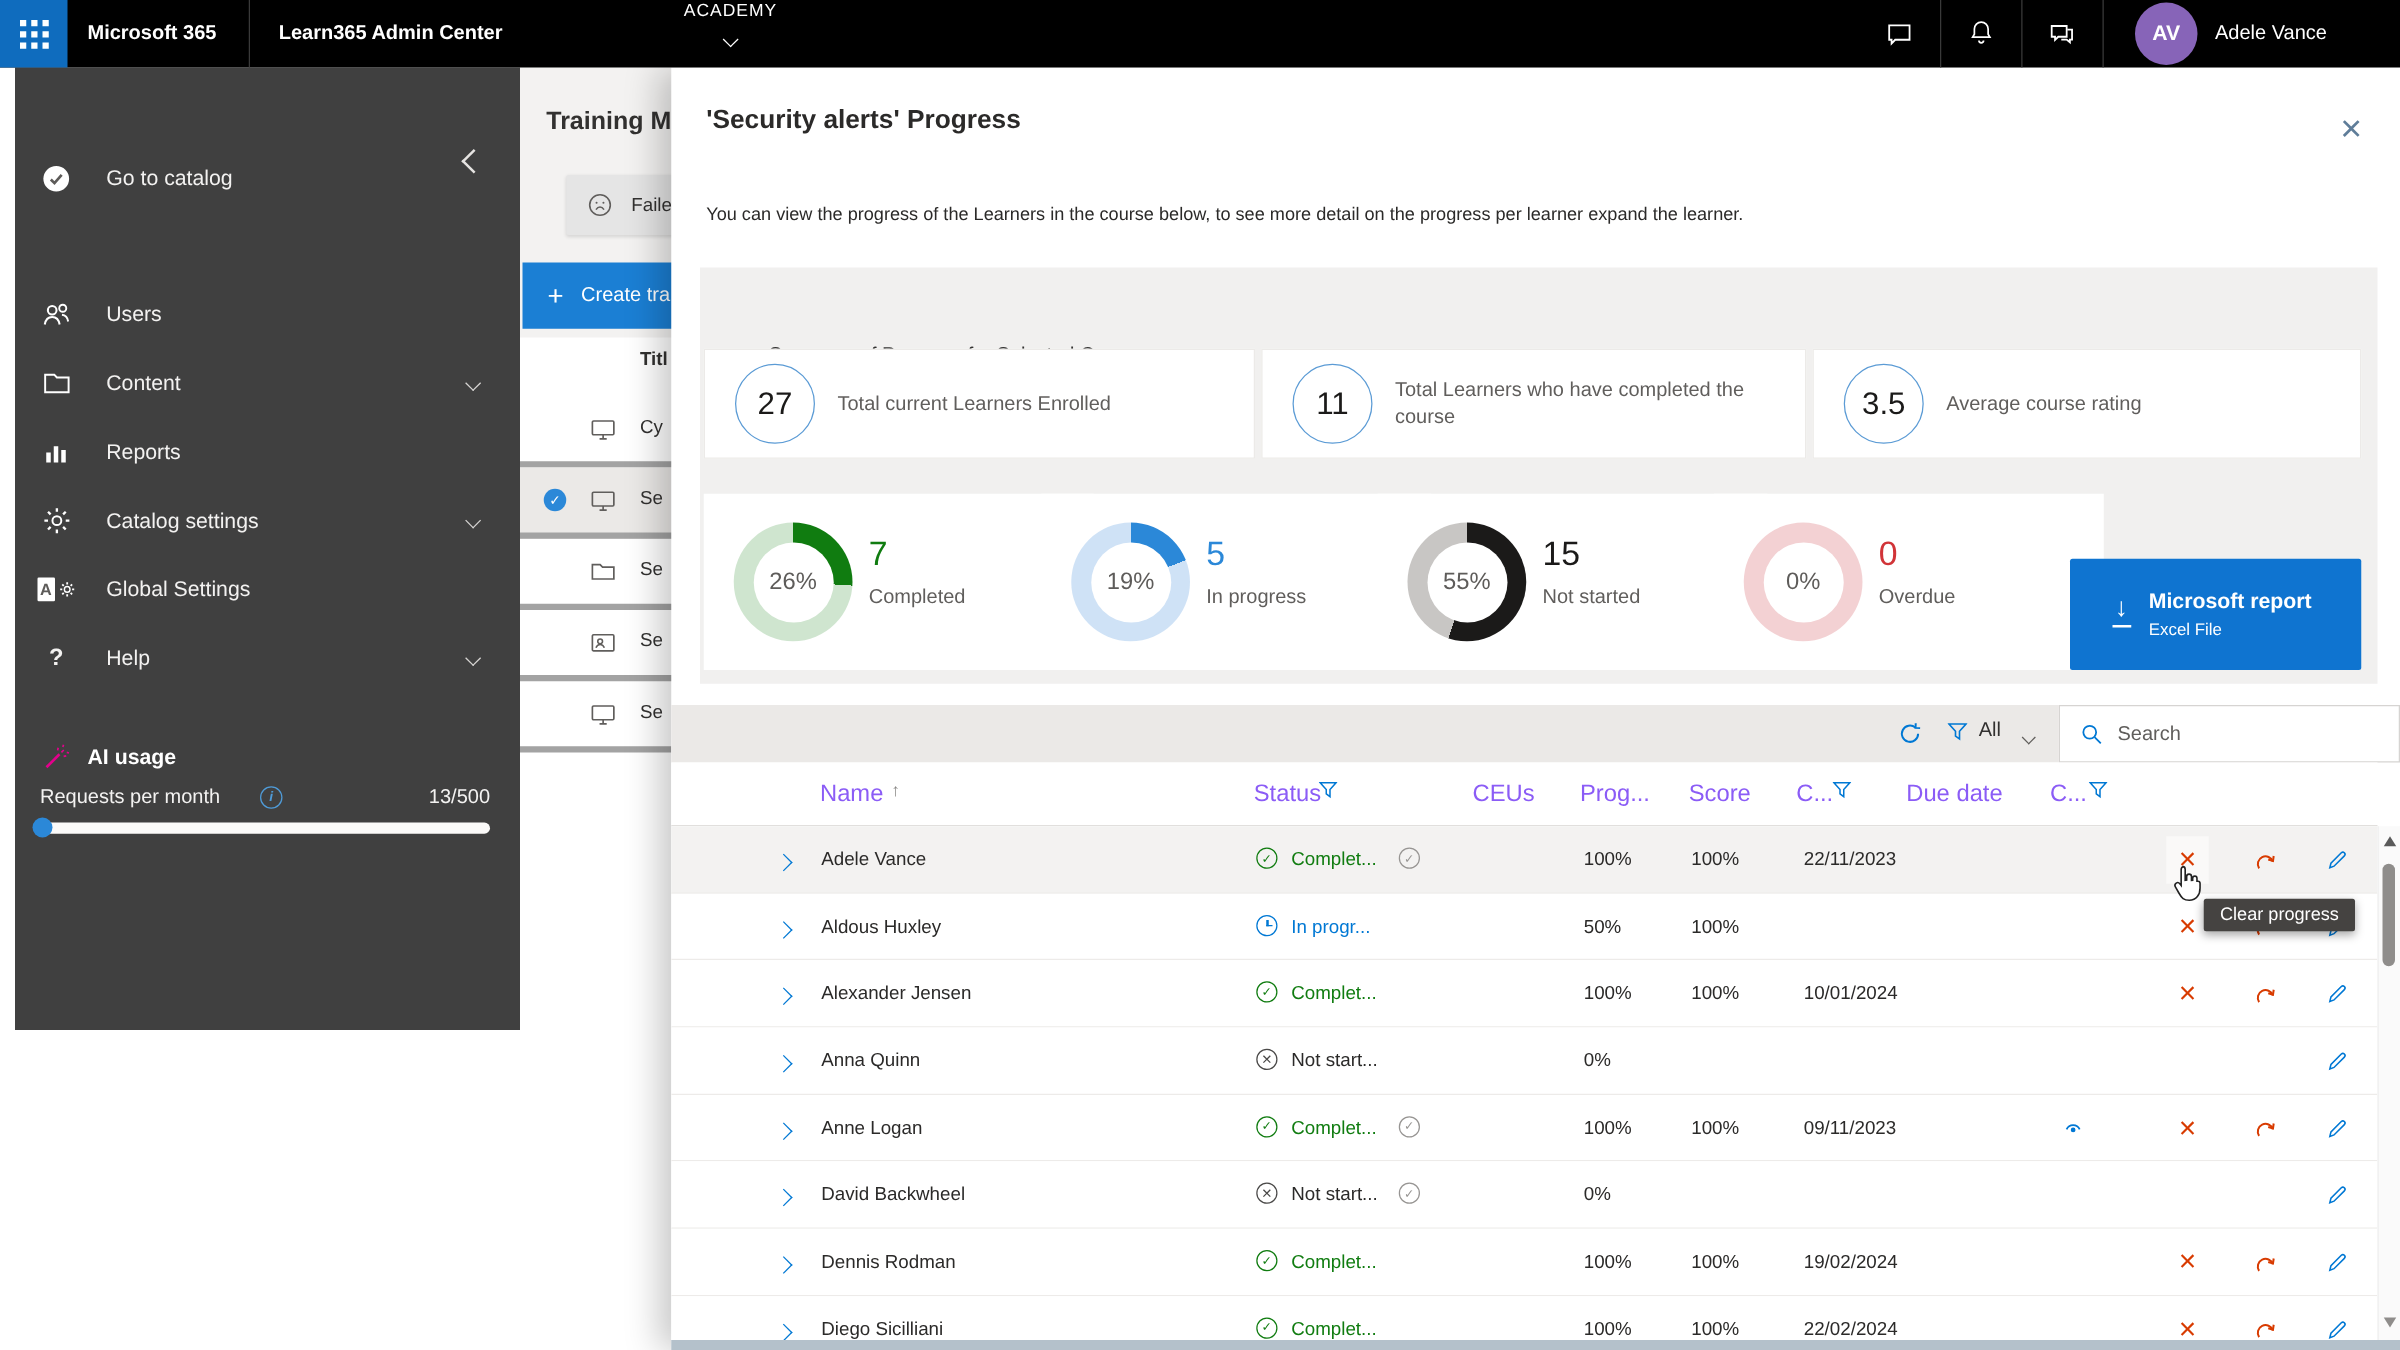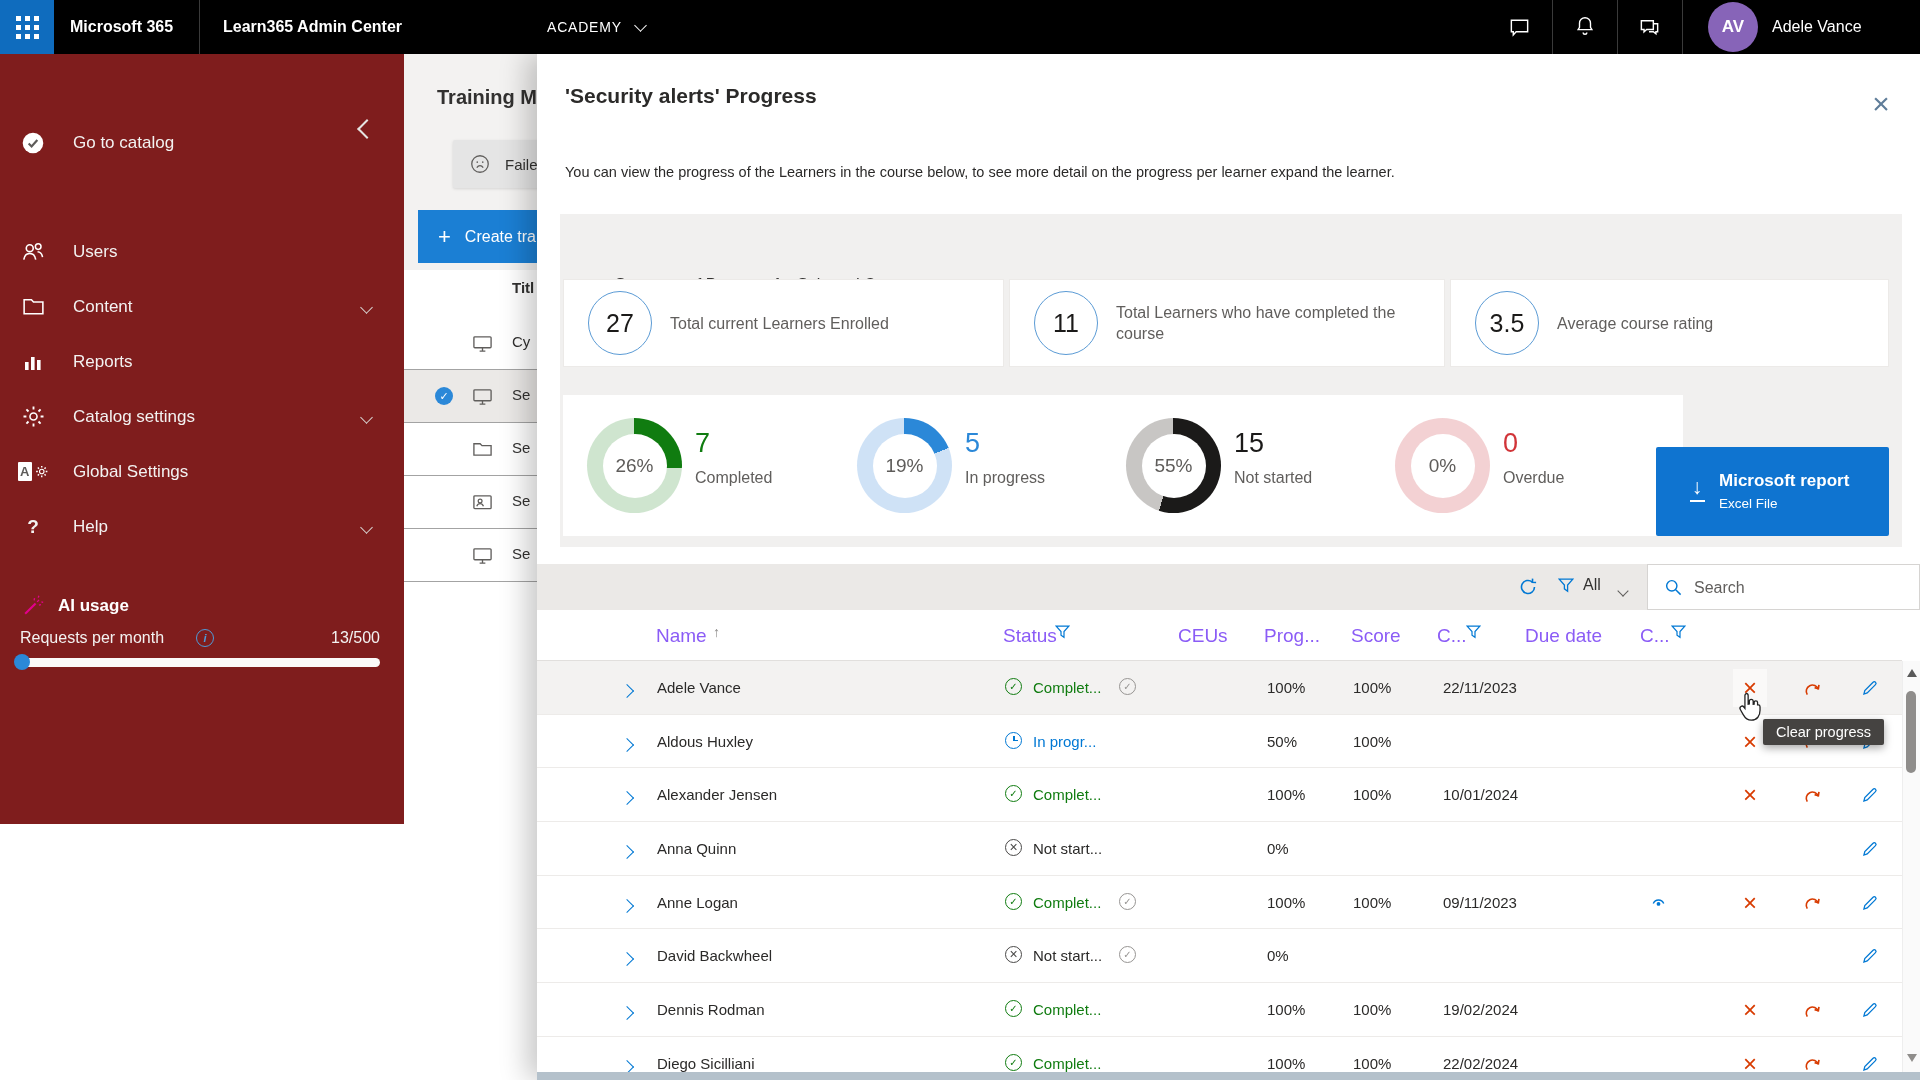--- a/index.html
+++ b/index.html
@@ -11,38 +11,38 @@
   .topbar{position:absolute;left:0;top:0;width:1920px;height:54px;background:#000;z-index:30;color:#fff;}
   .waffle{position:absolute;left:0;top:0;width:54px;height:54px;background:#0f6cbe;
     display:flex;align-items:center;justify-content:center;}
   .waffle-grid{display:grid;grid-template-columns:repeat(3,5px);grid-template-rows:repeat(3,5px);gap:4px;}
   .waffle-grid span{background:#fff;width:5px;height:5px;}
   .tb-product{position:absolute;left:70px;top:0;height:54px;display:flex;align-items:center;
     font-size:16px;font-weight:700;}
   .tb-app{position:absolute;left:223px;top:0;height:54px;display:flex;align-items:center;
     font-size:16px;font-weight:700;}
   .tb-tenant{position:absolute;left:547px;top:0;height:54px;display:flex;align-items:center;gap:14px;
-    font-size:14px;font-weight:400;letter-spacing:.8px;}
+    font-size:14px;font-weight:400;letter-spacing:.8px;flex-direction:column;}
   .tb-divider{position:absolute;top:0;width:1px;height:54px;background:#3a3a3a;}
   .tbd1{left:199px}.tbd2{left:1552px}.tbd3{left:1617px}.tbd4{left:1682px}
   .tb-icon{position:absolute;top:16px;width:24px;height:24px;}
   .tbi-chat{left:1508px}.tbi-bell{left:1574px;top:15px}.tbi-feedback{left:1638px}
   .avatar{position:absolute;left:1708px;top:2px;width:50px;height:50px;border-radius:50%;
     background:#8764b8;display:flex;align-items:center;justify-content:center;
     font-size:17px;font-weight:700;color:#fff;}
   .tb-user{position:absolute;left:1772px;top:0;height:54px;display:flex;align-items:center;font-size:16px;}
 
   
   .chv{display:inline-block;width:8px;height:8px;border-right:1.6px solid currentColor;border-bottom:1.6px solid currentColor;}
   .chv.down{transform:rotate(45deg);}
   .chv.right{transform:rotate(-45deg);}
   .chv.left{transform:rotate(135deg);}
 
   
-  .sidebar{position:absolute;left:0;top:54px;width:404px;height:770px;background:#7f1d1d;z-index:20;}
+  .sidebar{position:absolute;left:12px;top:54px;width:404px;height:770px;background:#404040;z-index:20;}
   .collapse{position:absolute;left:360px;top:68px;color:#e6e4e2;width:24px;height:24px;}
   .collapse .chv{width:12px;height:12px;border-width:2px;}
   .sitem{position:absolute;left:0;width:404px;height:55px;display:flex;align-items:center;color:#f3f2f1;}
   .sitem.selected{background:#868482;}
   .s-icon{position:absolute;left:18px;width:30px;display:flex;justify-content:center;}
   .s-label{position:absolute;left:73px;font-size:17px;}
   .s-chv{position:absolute;left:362px;color:#d8d6d4;}
   .gs-box{display:inline-flex;width:15px;height:19px;background:#fff;color:#5d5b59;
     font-size:13px;font-weight:700;align-items:center;justify-content:center;border-radius:1px;}
   .help-q{font-size:19px;font-weight:600;color:#f3f2f1;}
@@ -63,21 +63,21 @@
   .bg-card{position:absolute;left:14px;top:86px;width:150px;height:48px;background:#e5e5e5;border-radius:2px;
     box-shadow:0 1px 3px rgba(0,0,0,.12);display:flex;align-items:center;white-space:nowrap;margin-left:35px;}
   .bg-card .sad{margin-left:16px;}
   .bg-card .bg-card-label{margin-left:14px;font-size:15px;color:#323130;}
   .bg-create{position:absolute;left:14px;top:156px;width:160px;height:53px;background:#1b7fd4;color:#fff;
     display:flex;align-items:center;white-space:nowrap;}
   .bg-create .plus{margin-left:20px;font-size:22px;font-weight:300;}
   .bg-create .bg-create-label{margin-left:14px;font-size:16px;}
   .bg-colhead{position:absolute;left:108px;top:225px;font-size:15px;font-weight:700;color:#323130;white-space:nowrap;}
   .bg-rows{position:absolute;left:0;top:263px;width:150px;}
-  .bg-row{position:relative;height:52px;border-bottom:1px solid #a3a3a3;}
+  .bg-row{position:relative;height:52px;border-bottom:5px solid #a3a3a3;}
   .bg-row.selected{background:#ebe9e7;}
   .bg-check{position:absolute;left:31px;top:17px;width:18px;height:18px;border-radius:50%;background:#2b88d8;
     color:#fff;font-size:11px;display:flex;align-items:center;justify-content:center;}
   .bg-ricon{position:absolute;left:68px;top:16px;}
   .bg-rlabel{position:absolute;left:108px;top:16px;font-size:15px;color:#323130;white-space:nowrap;}
 
   
   .panel{position:absolute;left:537px;top:54px;width:1383px;height:1026px;background:#fff;z-index:10;
     box-shadow:-10px 0 26px rgba(0,0,0,.22);}
   .p{position:absolute;}

